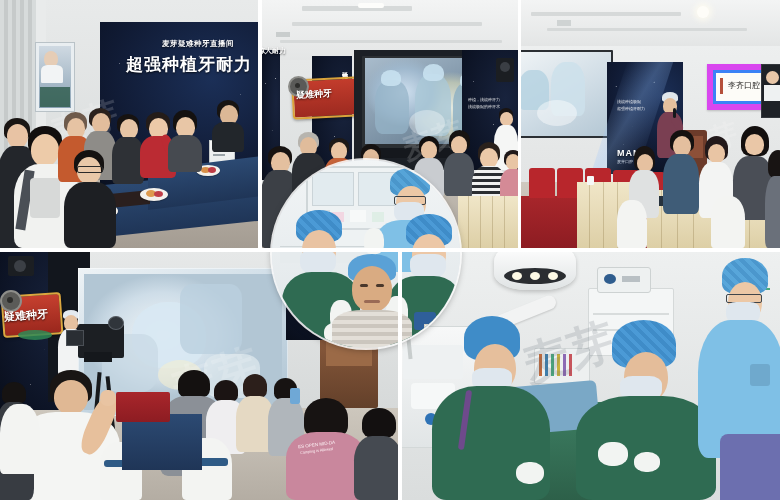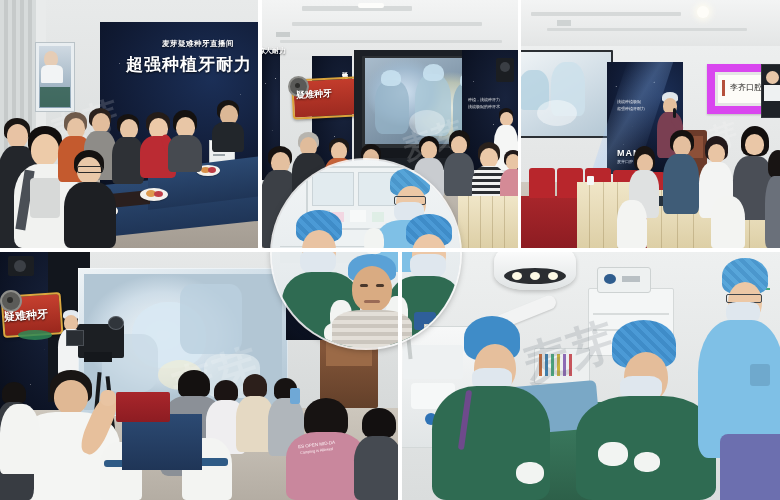--- a/index.html
+++ b/index.html
@@ -64,21 +64,21 @@
   
   .tablecloth{position:absolute;background:linear-gradient(#2c4a73,#1f3557);}
   .tablecream{position:absolute;background:linear-gradient(#f0e6c8,#ddcfa6);}
   .tablecream .pleat{position:absolute;top:0;bottom:0;width:1px;background:rgba(150,130,80,.35);}
   .plate{position:absolute;border-radius:50%;background:#f3f1ec;box-shadow:0 1px 1px rgba(0,0,0,.25);}
   .plate i{position:absolute;border-radius:50%;display:block;}
   .chair{position:absolute;background:#f3f4f2;border-radius:42% 42% 8% 8%;}
   .chairbow{position:absolute;background:#2f5b86;border-radius:3px;}
 
   
-  .frame{position:absolute;background:#e5e5e5;border:8px solid #d946ef;box-shadow:0 1px 2px rgba(0,0,0,.2);}
+  .frame{position:absolute;background:#3b82f6;border:6px solid #d946ef;box-shadow:0 1px 2px rgba(0,0,0,.2);}
   .frame .inner{position:absolute;inset:3px;background:#fdfcf8;}
   .poster{position:absolute;background:#e9eef1;border:1px solid #b9c2c7;}
   .speakerbox{position:absolute;background:#1b1e22;border-radius:2px;}
   .redcarpet{position:absolute;background:linear-gradient(#a8262b,#8d1c22);}
   .redseat{position:absolute;background:#b8262c;border-radius:3px 3px 1px 1px;}
   .tripod{position:absolute;background:#17191c;}
   .camera{position:absolute;background:#1c1f23;border-radius:2px;}
 
   .wm{position:absolute;color:rgba(255,255,255,.16);font-weight:bold;letter-spacing:2px;transform:rotate(-18deg);font-family:"Liberation Serif",serif;pointer-events:none;}
 

